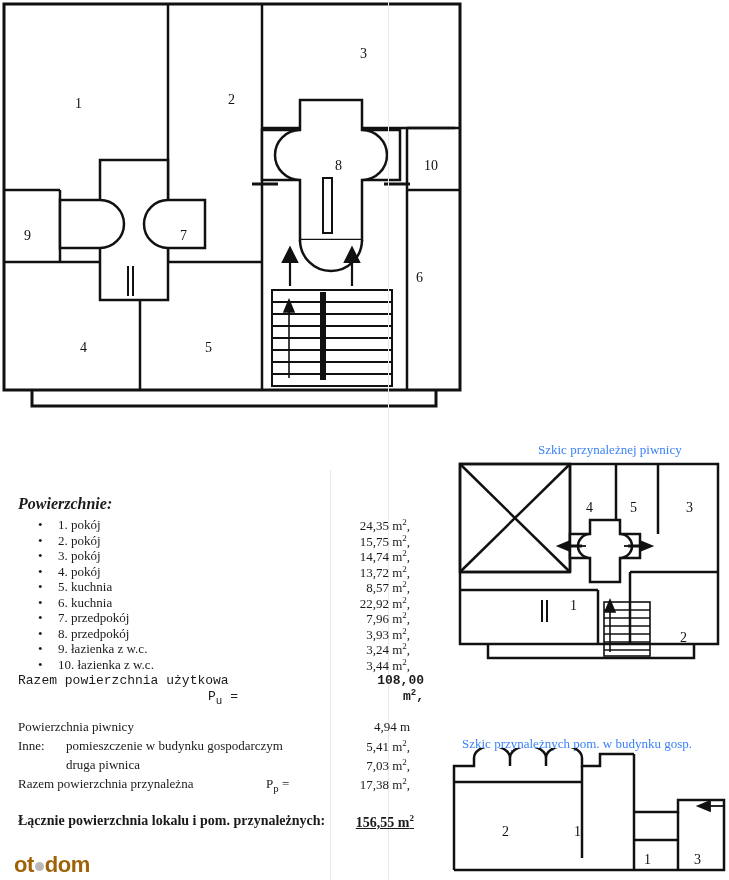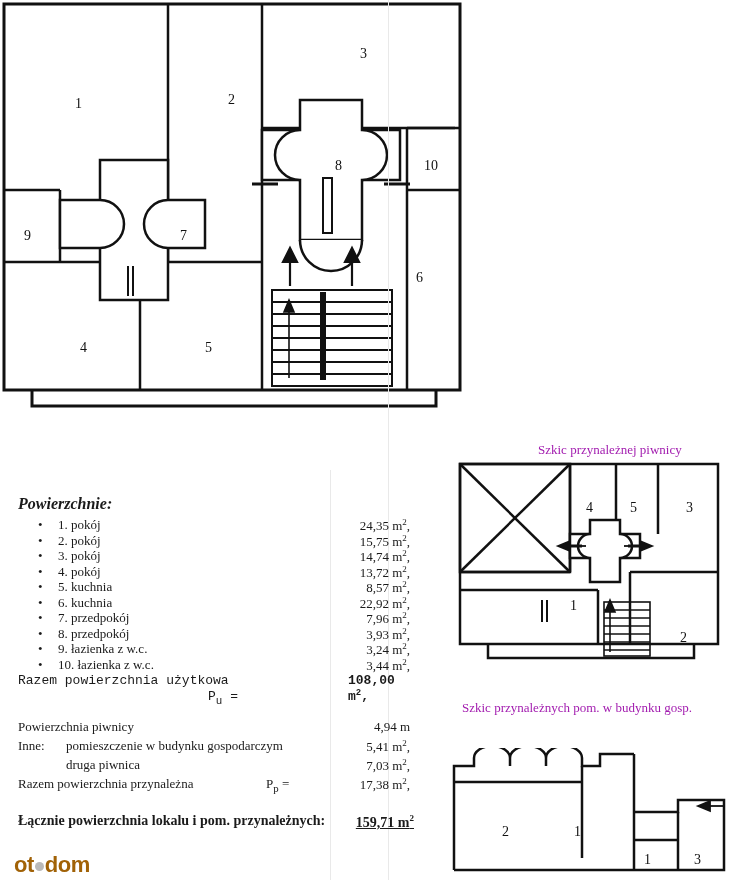--- a/index.html
+++ b/index.html
@@ -29,30 +29,30 @@
   #textblock{position:absolute;left:18px;top:495px;width:460px;}
   .hdr{font-weight:bold;font-style:italic;font-size:16px;margin-bottom:4px;}
   .roomrow{position:relative;height:15.5px;font-size:13px;}
   .bullet{position:absolute;left:20px;top:0;}
   .rname{position:absolute;left:40px;top:0;}
   .rval{position:absolute;left:330px;top:0;text-align:right;width:62px;}
   sup{font-size:9px;}
   .totrow{position:relative;height:18px;font-size:13px;margin-top:1px;font-family:Liberation Mono, monospace;}
   .totlabel{position:absolute;left:0;top:0;}
   .totsym{position:absolute;left:190px;top:16px;}
-  .totval{position:absolute;left:330px;top:0;width:62px;text-align:left;font-weight:bold;}
+  .totval{position:absolute;left:344px;top:0;width:62px;text-align:right;font-weight:bold;}
   .sec2{margin-top:28px;position:relative;}
   .l0{position:absolute;left:0;}
   .l1{position:absolute;left:48px;}
   .v{position:absolute;left:330px;width:62px;text-align:right;}
   .finalrow{margin-top:2px;position:relative;height:20px;font-size:14px;font-weight:bold;}
   .finalval{position:absolute;left:330px;width:66px;text-align:right;text-decoration:underline;font-weight:bold;}
 
   
-  .caption{position:absolute;font-size:13px;color:#a21caf;}
+  .caption{position:absolute;font-size:13px;color:#3b82f6;}
 
   
   #logo{
     position:absolute;left:14px;top:852px;
     font-family:"Liberation Sans", sans-serif;
     font-size:22px;color:#a16207;font-weight:bold;letter-spacing:-0.5px;
   }
   #logo .dot{display:inline-block;width:9px;height:9px;border-radius:50%;
              background:#b9b9b9;margin:0 1px;vertical-align:middle;}
 
@@ -237,21 +237,21 @@
       </div>
       <div style="position:relative;height:19px;">
         <span class="l0"><span>Razem powierzchnia przynależna</span></span>
         <span style="position:absolute;left:248px;"><span>P</span><sub>p</sub> <span>=</span></span>
         <span class="v"><span>17,38 m</span><sup>2</sup>,</span>
       </div>
     </div>
 
     <div class="finalrow">
       <span class="l0">Łącznie powierzchnia lokalu i pom. przynależnych:</span>
-      <span class="finalval"><span>159,71 m</span><sup>2</sup></span>
+      <span class="finalval"><span>156,55 m</span><sup>2</sup></span>
     </div>
   </div>
 
   <div class="caption" style="left:538px;top:442px;">Szkic przynależnej piwnicy</div>
 
   <div class="abs" style="left:458px;top:462px;width:262px;height:238px;">
     <svg width="262" height="238" viewBox="0 0 262 238">
       <g fill="none" stroke="#111" stroke-width="2.5">
         <rect x="2" y="2" width="258" height="180"></rect>
 
@@ -312,21 +312,21 @@
       </g>
     </svg>
 
     <div class="roomlabel" style="left:128px;top:38px;">4</div>
     <div class="roomlabel" style="left:172px;top:38px;">5</div>
     <div class="roomlabel" style="left:228px;top:38px;">3</div>
     <div class="roomlabel" style="left:112px;top:136px;">1</div>
     <div class="roomlabel" style="left:222px;top:168px;">2</div>
   </div>
 
-  <div class="caption" style="left:462px;top:700px;">Szkic przynależnych pom. w budynku gosp.</div>
+  <div class="caption" style="left:462px;top:736px;">Szkic przynależnych pom. w budynku gosp.</div>
 
   <div class="abs" style="left:448px;top:748px;width:281px;height:128px;">
     <svg width="281" height="132" viewBox="0 0 281 132">
       <g fill="none" stroke="#111" stroke-width="2.5">
 
         <path d="M6 34 L6 18 L26 18 L26 10
                  a18 12 0 0 1 36 0 L62 18 L62 10
                  a18 12 0 0 1 36 0 L98 18 L98 10
                  a18 12 0 0 1 36 0 L134 18 L152 18 L152 6 L186 6"></path>
         <line x1="6" y1="34" x2="6" y2="122"></line>

